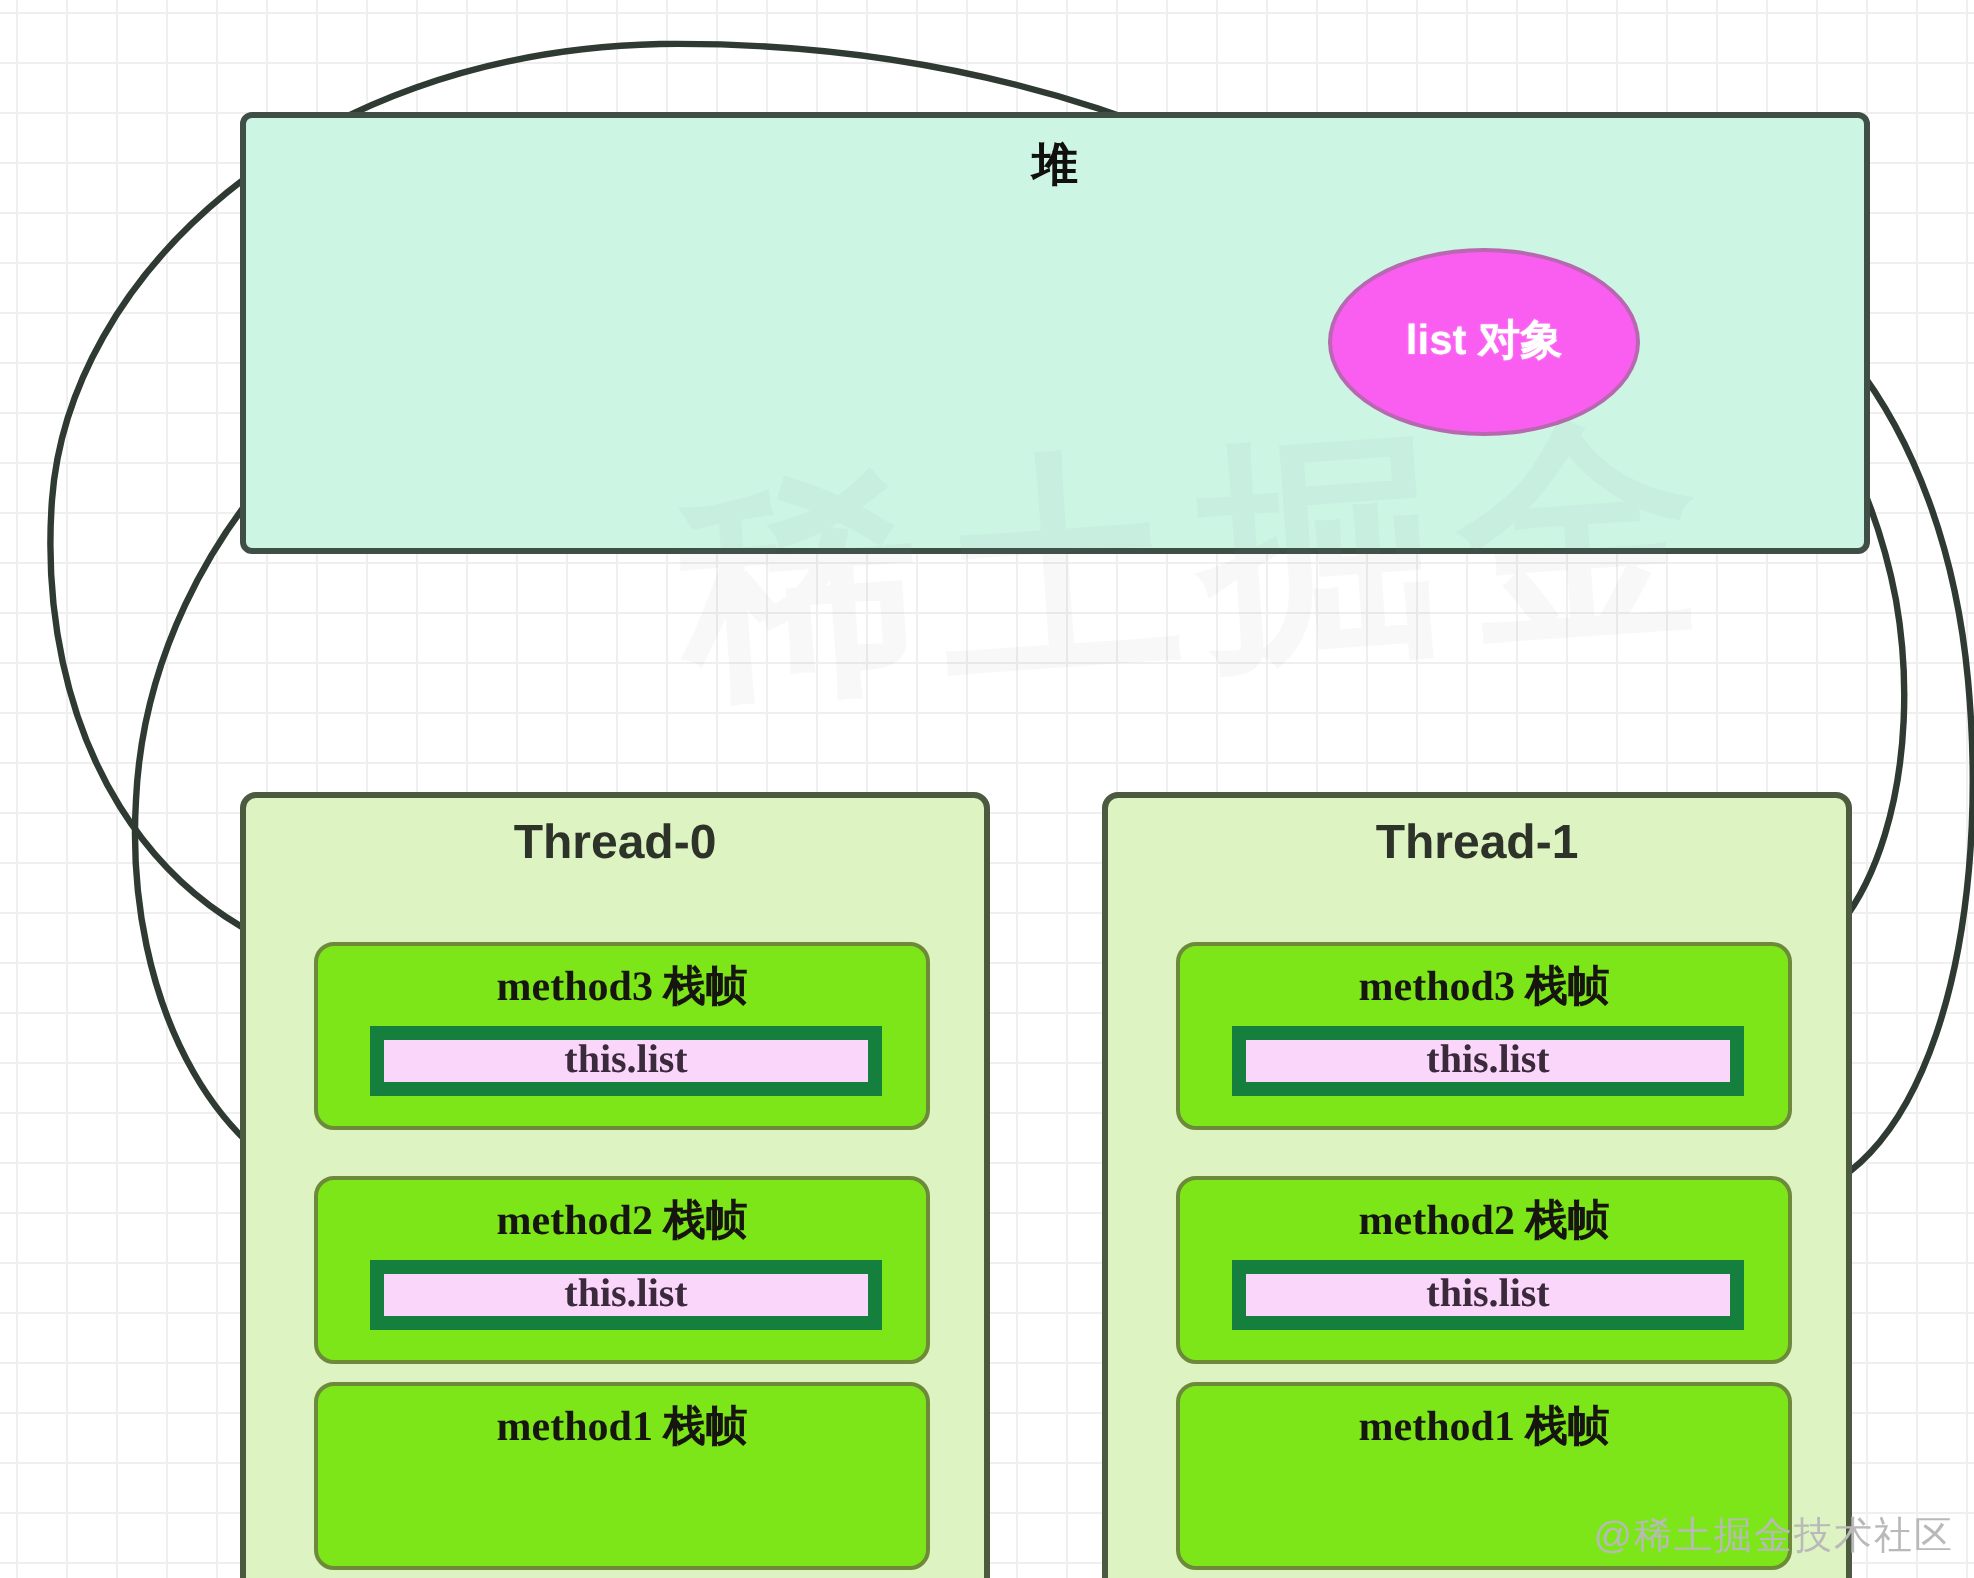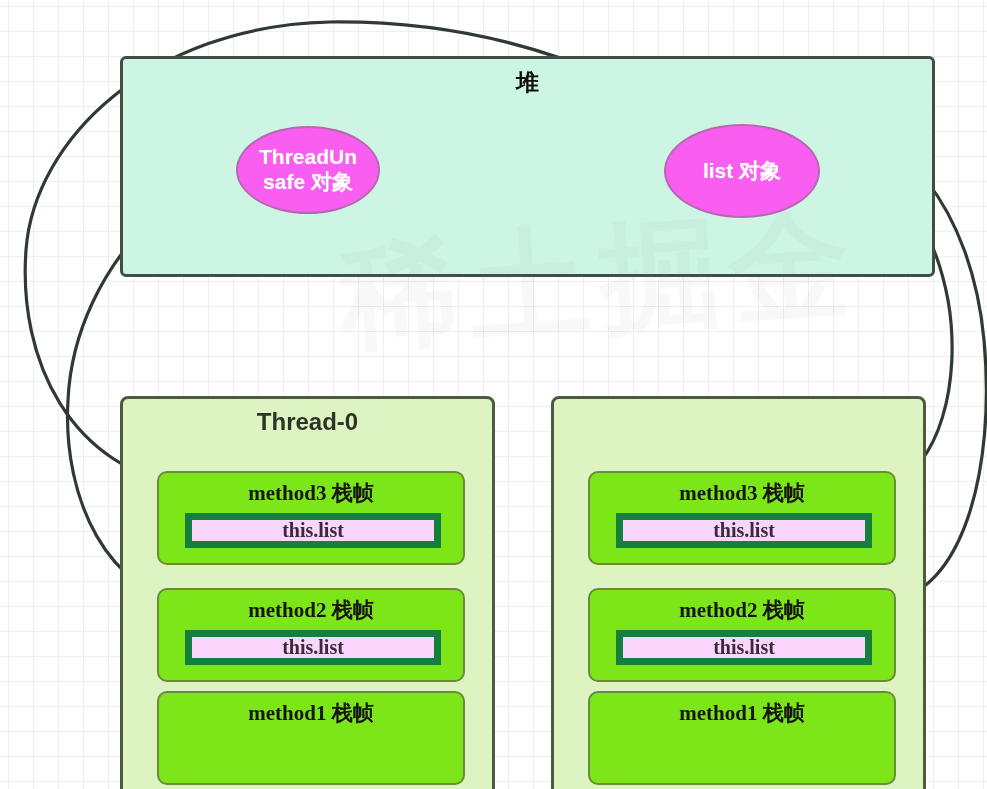--- a/index.html
+++ b/index.html
@@ -218,26 +218,20 @@
       <path d="M 886 601
                C 962 596, 996 470, 984 340
                C 972 210, 900 118, 812 121" marker-end="url(#ah)"></path>
     </g>
   </svg>
 
   <div class="heap-box">
     <div class="heap-title">堆</div>
   </div>
 
-  <div class="ellipse ellipse-unsafe">
-    <span>
-      <span>ThreadUn</span><br>
-      <span>safe 对象</span>
-    </span>
-  </div>
 
   <div class="ellipse ellipse-list">
     <span>list 对象</span>
   </div>
 
   <div class="thread-box thread-left">
     <div class="thread-title">Thread-0</div>
     <div class="frames">
 
       <div class="frame frame-0">
@@ -251,34 +245,36 @@
       </div>
 
       <div class="frame frame-2">
         <div class="frame-title">method1 栈帧</div>
       </div>
 
     </div>
   </div>
 
   <div class="thread-box thread-right">
+    <div class="thread-title">Thread-1</div>
     <div class="frames">
 
       <div class="frame frame-0">
         <div class="frame-title">method3 栈帧</div>
         <div class="slot">this.list</div>
       </div>
 
       <div class="frame frame-1">
         <div class="frame-title">method2 栈帧</div>
         <div class="slot">this.list</div>
       </div>
 
       <div class="frame frame-2">
         <div class="frame-title">method1 栈帧</div>
       </div>
 
     </div>
   </div>
 
   <div class="wm-ghost">稀土掘金</div>
+  <div class="wm-brand">@稀土掘金技术社区</div>
 
 </div>
 
 </body></html>

